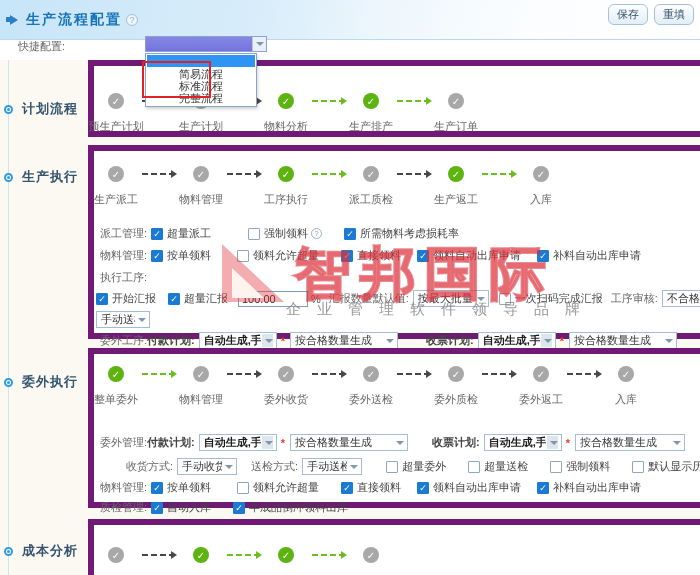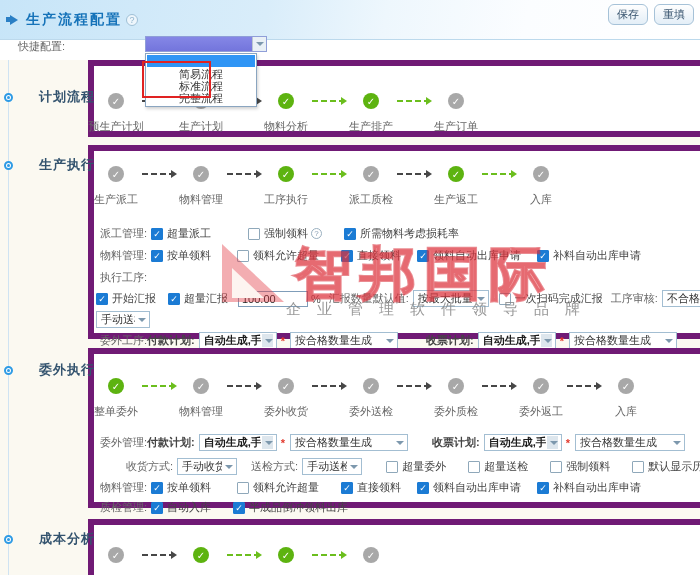--- a/index.html
+++ b/index.html
@@ -31,21 +31,21 @@
   .chev { width: 0; height: 0; border-left: 4px solid transparent; border-right: 4px solid transparent; border-top: 4px solid #7d98ad; }
 
   .ddpanel { position: absolute; left: 145px; top: 53px; width: 112px; background: #fff;
     border: 1px solid #8aa5c0; z-index: 11; box-shadow: 1px 2px 3px rgba(0,0,0,0.18); padding-bottom: 2px; text-align: center; }
   .ddhl { height: 12px; background: #2f95f5; margin: 1px; }
   .ddopt { font-size: 11px; color: #333; padding: 0 4px; line-height: 12px; height: 12px; white-space: nowrap; cursor: pointer; }
   .redbox { position: absolute; left: 142px; top: 61px; width: 69px; height: 37px; border: 2px solid #e02222; z-index: 13; }
 
   
   .rail { position: absolute; left: 8px; top: 60px; width: 1px; height: 515px; background: #cfe3f2; }
-  .secthead { position: absolute; left: 4px; display: flex; align-items: center; gap: 26px; z-index: 2; }
+  .secthead { position: absolute; left: 4px; display: flex; align-items: center; gap: 9px; z-index: 2; margin-top: 12px; }
   .bullet { width: 9px; height: 9px; border: 2px solid #2e9be5; border-radius: 50%; background: #fff; position: relative; flex: none; }
   .bullet::after { content: ""; position: absolute; left: 1px; top: 1px; width: 3px; height: 3px; border-radius: 50%; background: #2e9be5; }
   .secttitle { font-size: 13px; font-weight: bold; color: #33536e; letter-spacing: 1px; }
 
   
   .box { position: absolute; left: 88px; width: 662px; background: #fff; border: 6px solid #701a75; z-index: 1; }
   #box-plan  { top: 60px;  height: 77px; }
   #box-exec  { top: 145px; height: 194px; }
   #box-osrc  { top: 348px; height: 160px; }
   #box-cost  { top: 519px; height: 70px; }
@@ -311,21 +311,21 @@
         </span>
       <span class="req">*</span>
       <span class="sel" style="width:108px">
           <span class="selval">按合格数量生成</span>
           <span class="chev"></span>
         </span>
     </div>
   </div>
 
   <div class="box" id="box-osrc">
-    <div class="flow" style="top:24px">
+    <div class="flow" style="top:12px">
       <div class="fstep">
           <span class="sicon" data-state="done"></span>
           <span class="slabel">整单委外</span>
         </div>
       <span class="sarrow" data-state="done"></span>
       <div class="fstep">
           <span class="sicon" data-state="pending"></span>
           <span class="slabel">物料管理</span>
         </div>
       <span class="sarrow" data-state="pending"></span>

